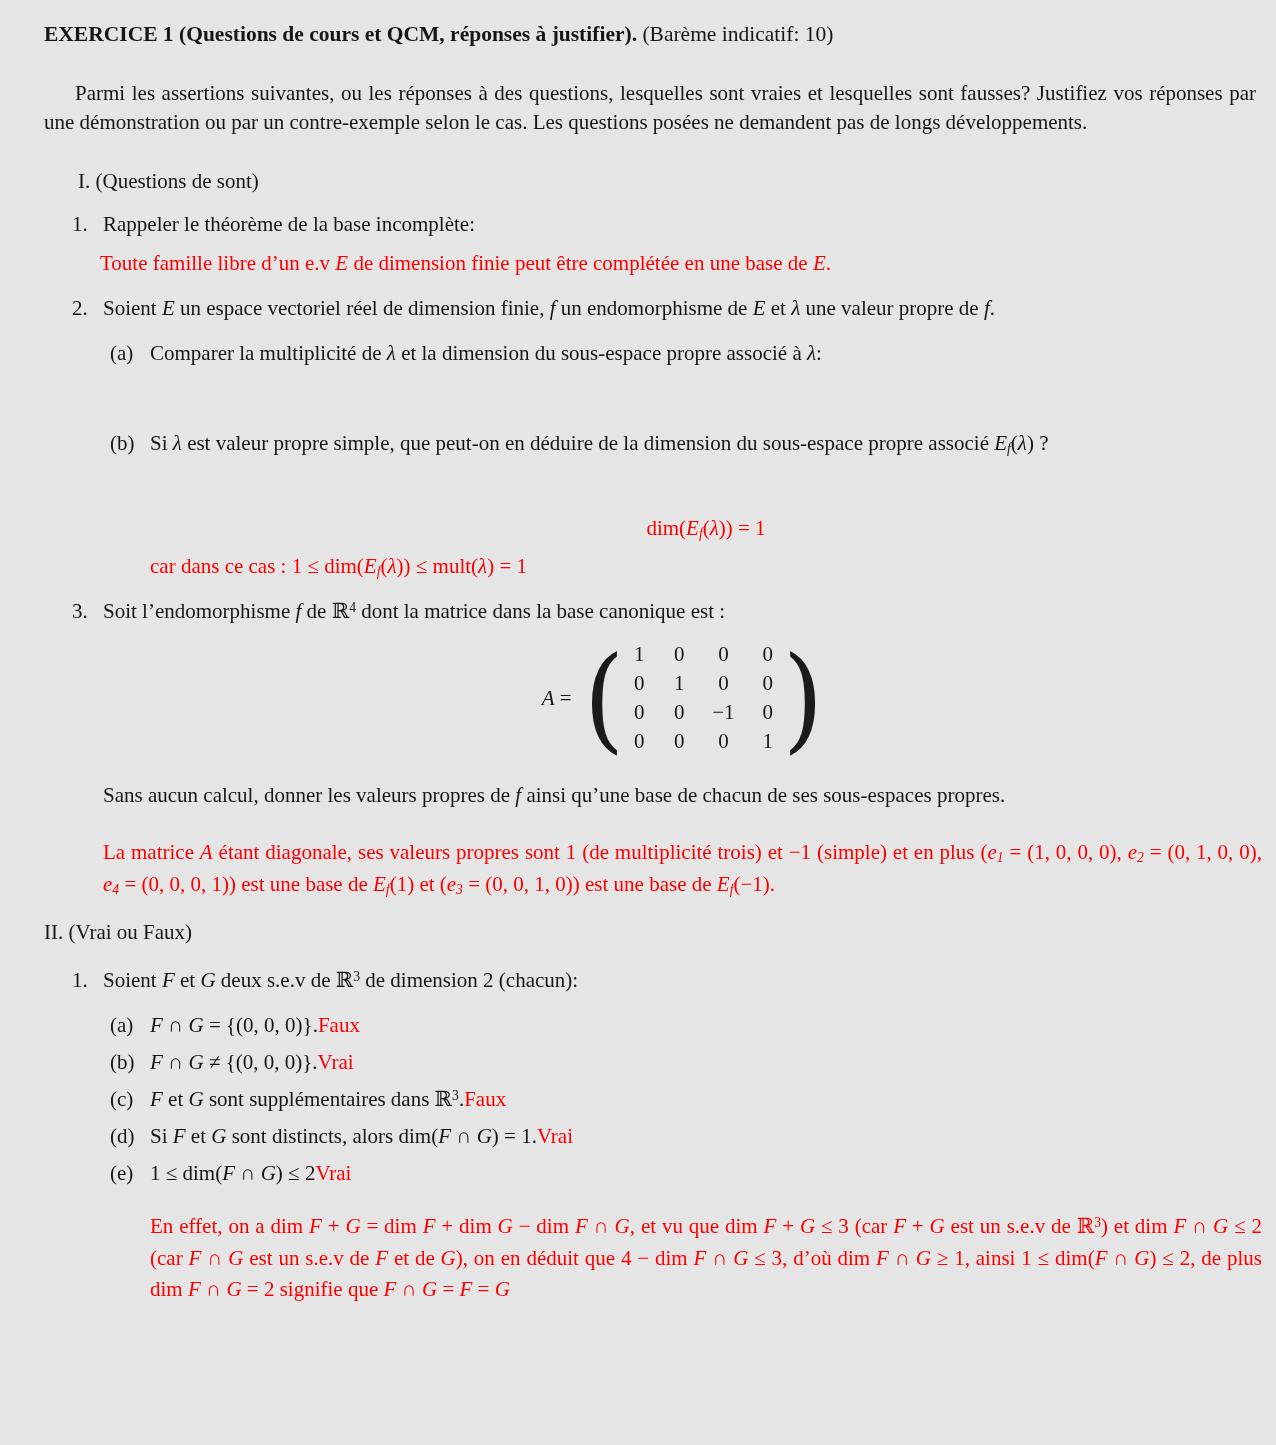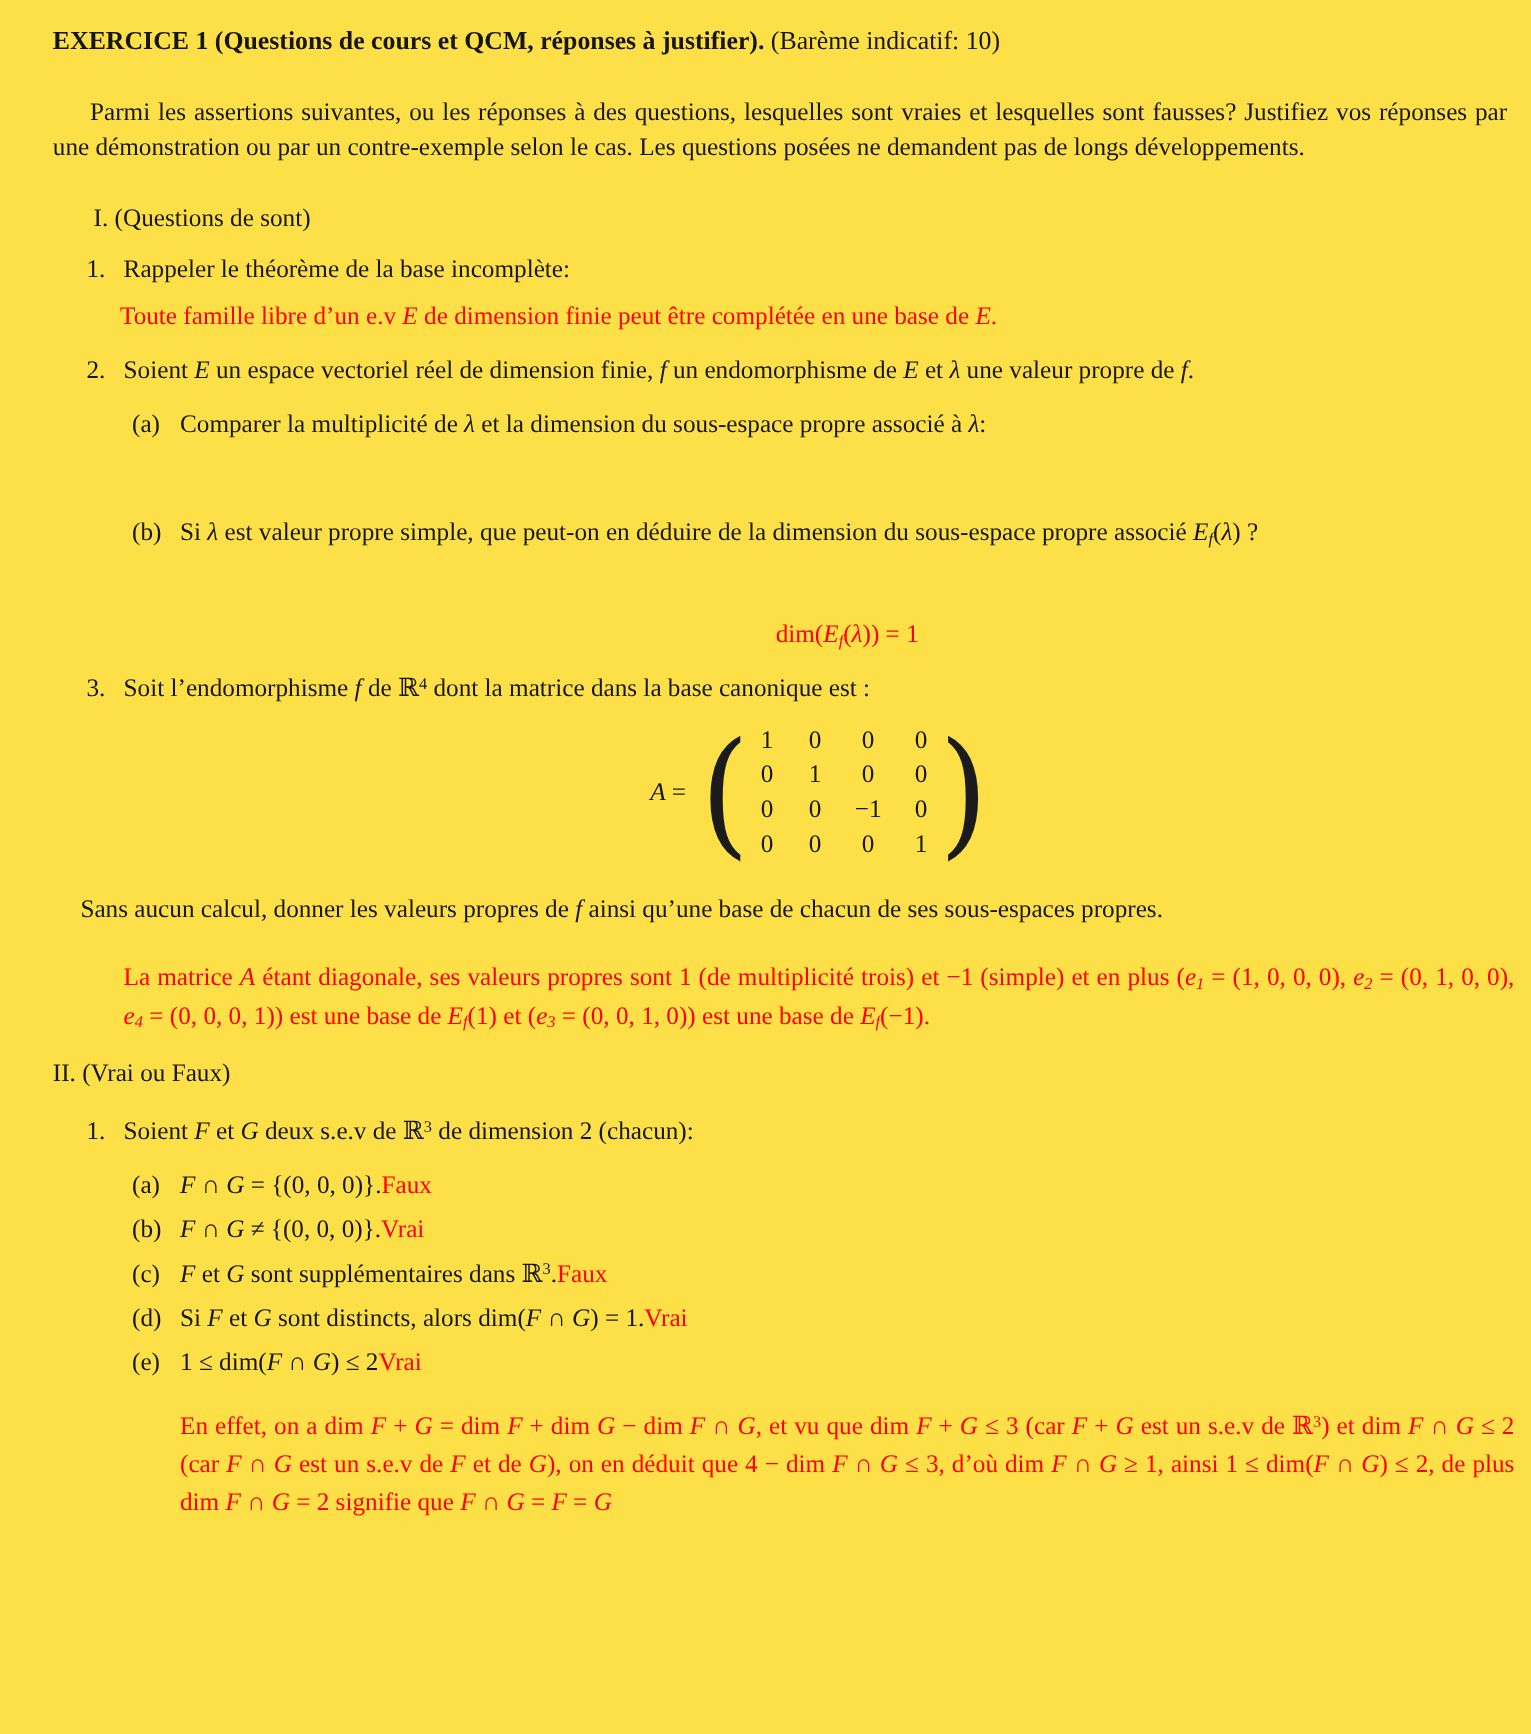--- a/index.html
+++ b/index.html
@@ -1,20 +1,20 @@
 <!DOCTYPE html>
 <html lang="fr" style="--red: #fe0000;"><head>
 <meta charset="utf-8">
 <style>
   html,body{margin:0;padding:0;background:#ffffff;}
   .page{
     position:relative;
     width:1276px;
     height:1445px;
-    background:#fde047;
+    background:#e5e5e5;
     font-family:"Liberation Serif","DejaVu Serif",serif;
     font-size:21px;
     line-height:28px;
     color:#161616;
     overflow:hidden;
   }
   i{font-style:italic;}
   sup{font-size:0.65em;line-height:0;position:relative;top:-0.45em;vertical-align:baseline;}
   sub{font-size:0.65em;line-height:0;position:relative;top:0.25em;vertical-align:baseline;}
   .b{font-weight:bold;}
@@ -46,21 +46,21 @@
   .note{margin:10px 0 0 150px;}
 
   .q3{margin-top:17px;}
   .matrixwrap{margin:11px 0 0 103px;width:1159px;display:flex;justify-content:center;}
   .mx{display:flex;align-items:center;}
   .mlhs{margin-right:12px;}
   .paren{font-family:"DejaVu Serif",serif;font-size:104px;font-weight:400;line-height:1;transform:scaleY(1.1);color:#1b1b1b;}
   .mgrid{display:grid;grid-template-columns:repeat(4,auto);column-gap:26px;padding:4px 8px;justify-items:center;line-height:29px;}
   .mcell{min-width:14px;text-align:center;}
 
-  .followup{margin:21px 0 0 67px;}
+  .followup{margin:21px 0 0 103px;}
   .ans3{margin:27px 0 0 103px;width:1159px;text-align:justify;line-height:32px;}
 
   .q21{margin-top:20px;}
   .tflist{margin-top:17px;}
   .tf{margin-left:110px;margin-bottom:9px;display:flex;line-height:28px;}
   .just{margin:24px 0 0 150px;width:1112px;text-align:justify;line-height:31.5px;}
 </style>
 </head>
 <body>
 
@@ -86,20 +86,21 @@
   <div class="sub suba">
       <span class="subl">(a)</span>
       <span>Comparer la multiplicité de <i>λ</i> et la dimension du sous-espace propre associé à <i>λ</i>:</span>
     </div>
 
   <div class="sub subb">
       <span class="subl">(b)</span>
       <span>Si <i>λ</i> est valeur propre simple, que peut-on en déduire de la dimension du sous-espace propre associé <i>E<sub>f</sub></i>(<i>λ</i>) ?</span>
     </div>
   <div class="eq eqb red">dim(<i>E<sub>f</sub></i>(<i>λ</i>)) = 1</div>
+  <div class="note red">car dans ce cas : 1 ≤ dim(<i>E<sub>f</sub></i>(<i>λ</i>)) ≤ mult(<i>λ</i>) = 1</div>
 
   <div class="q q3">
       <span class="qn">3.</span>
       <span class="qt">Soit l’endomorphisme <i>f</i> de ℝ<sup>4</sup> dont la matrice dans la base canonique est :</span>
     </div>
 
   <div class="matrixwrap">
     <div class="mx">
       <span class="mlhs"><i>A</i> =</span>
       <span class="paren">(</span>

